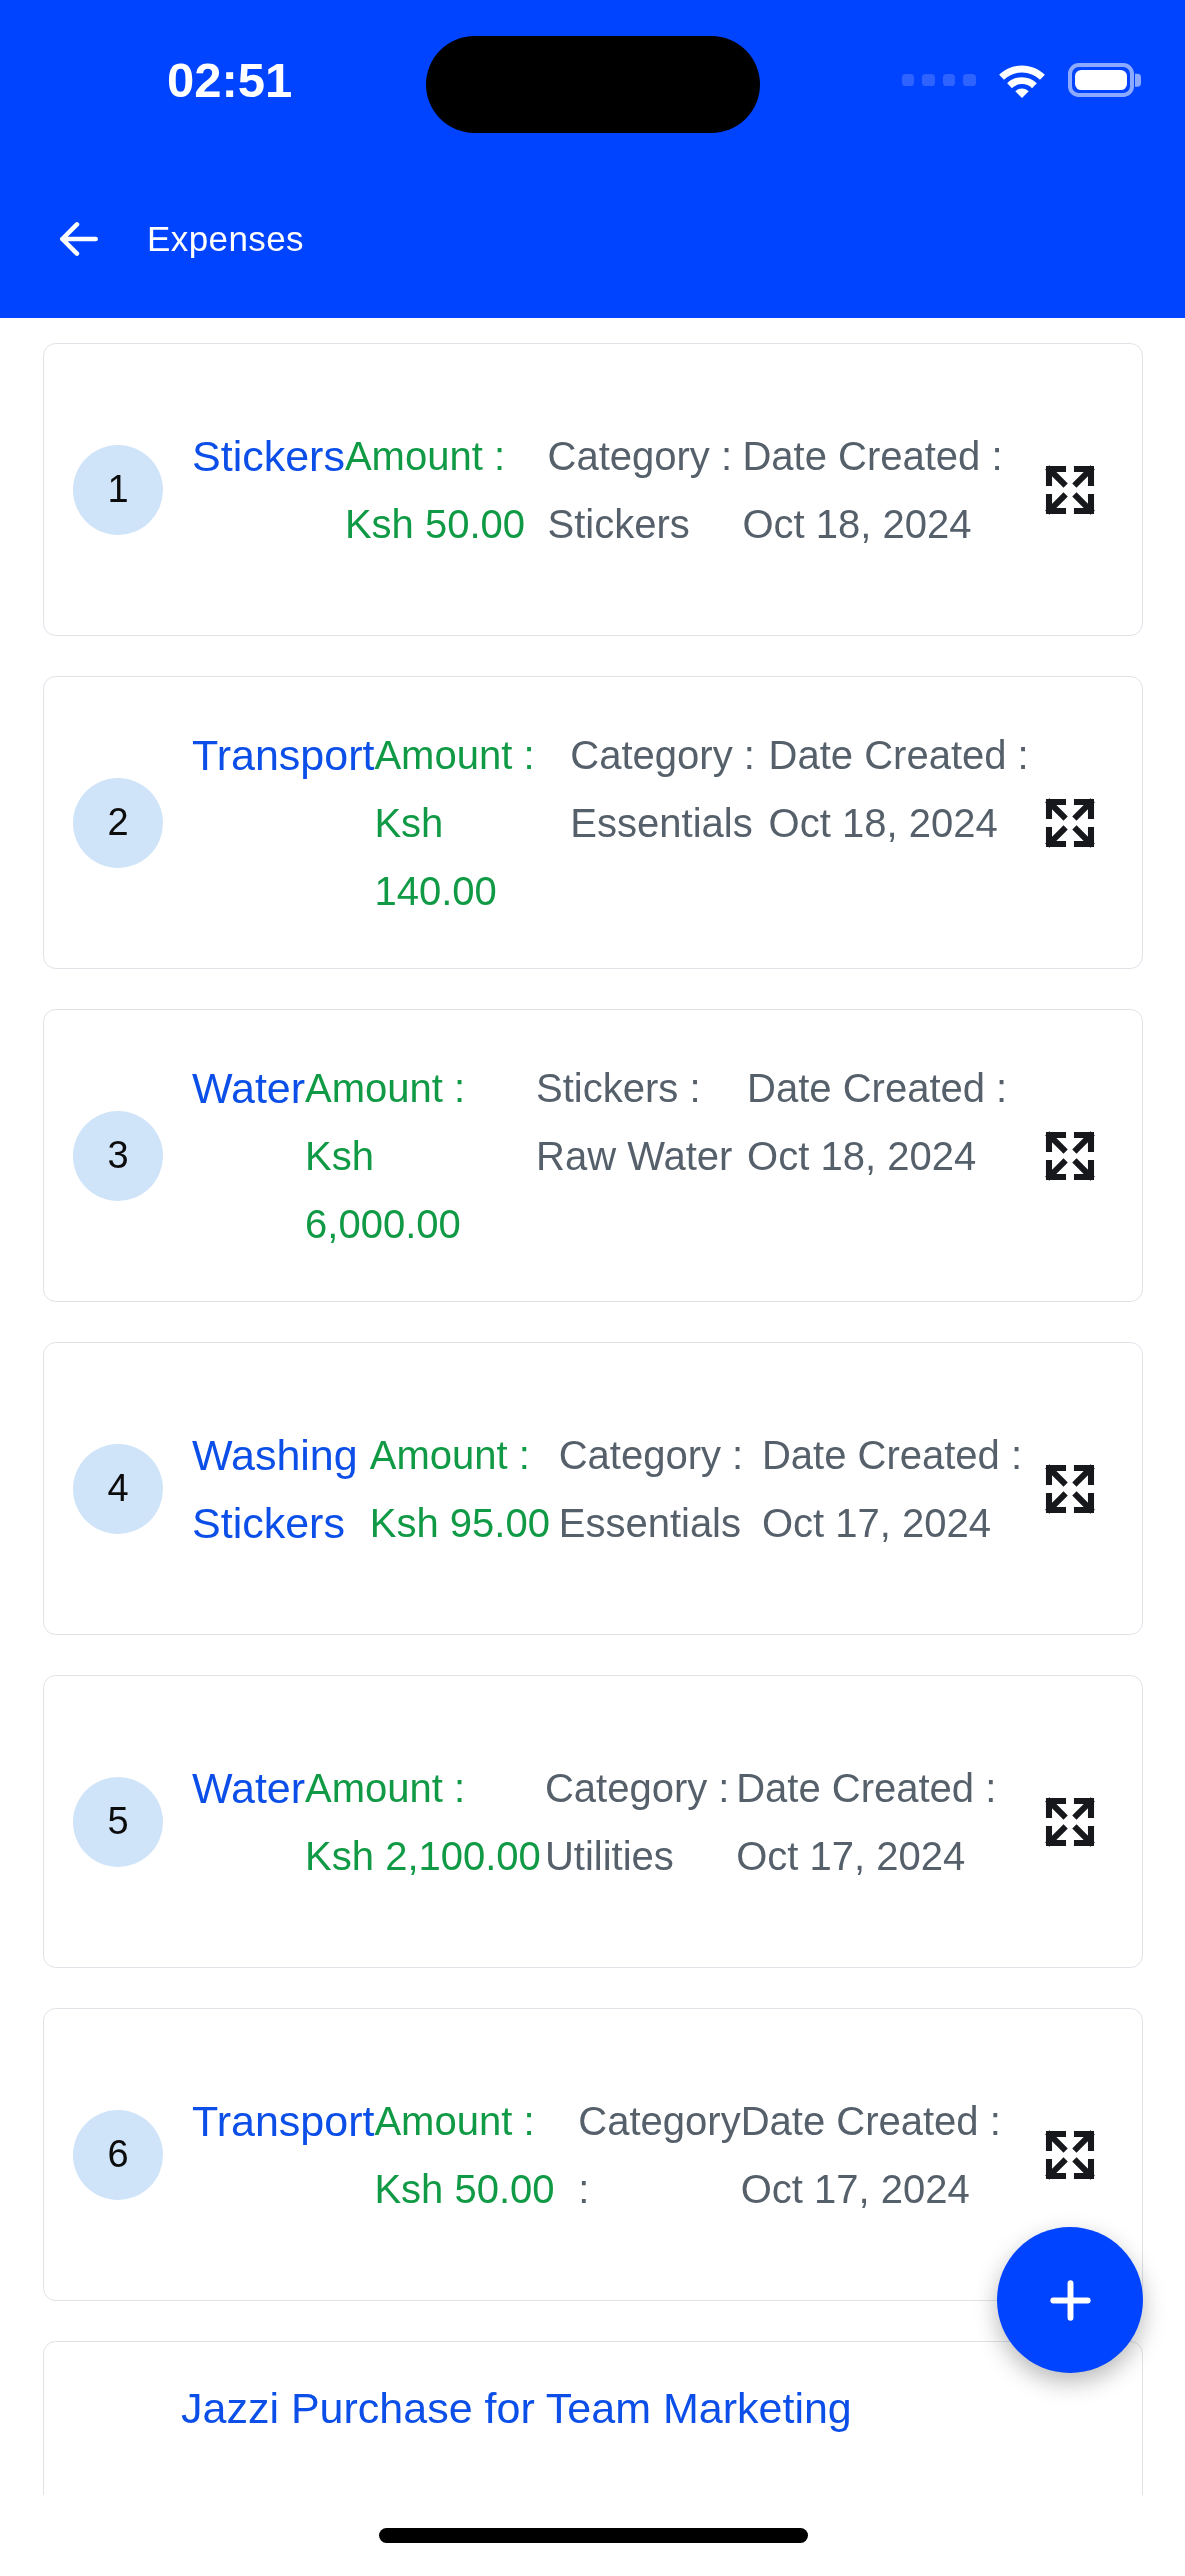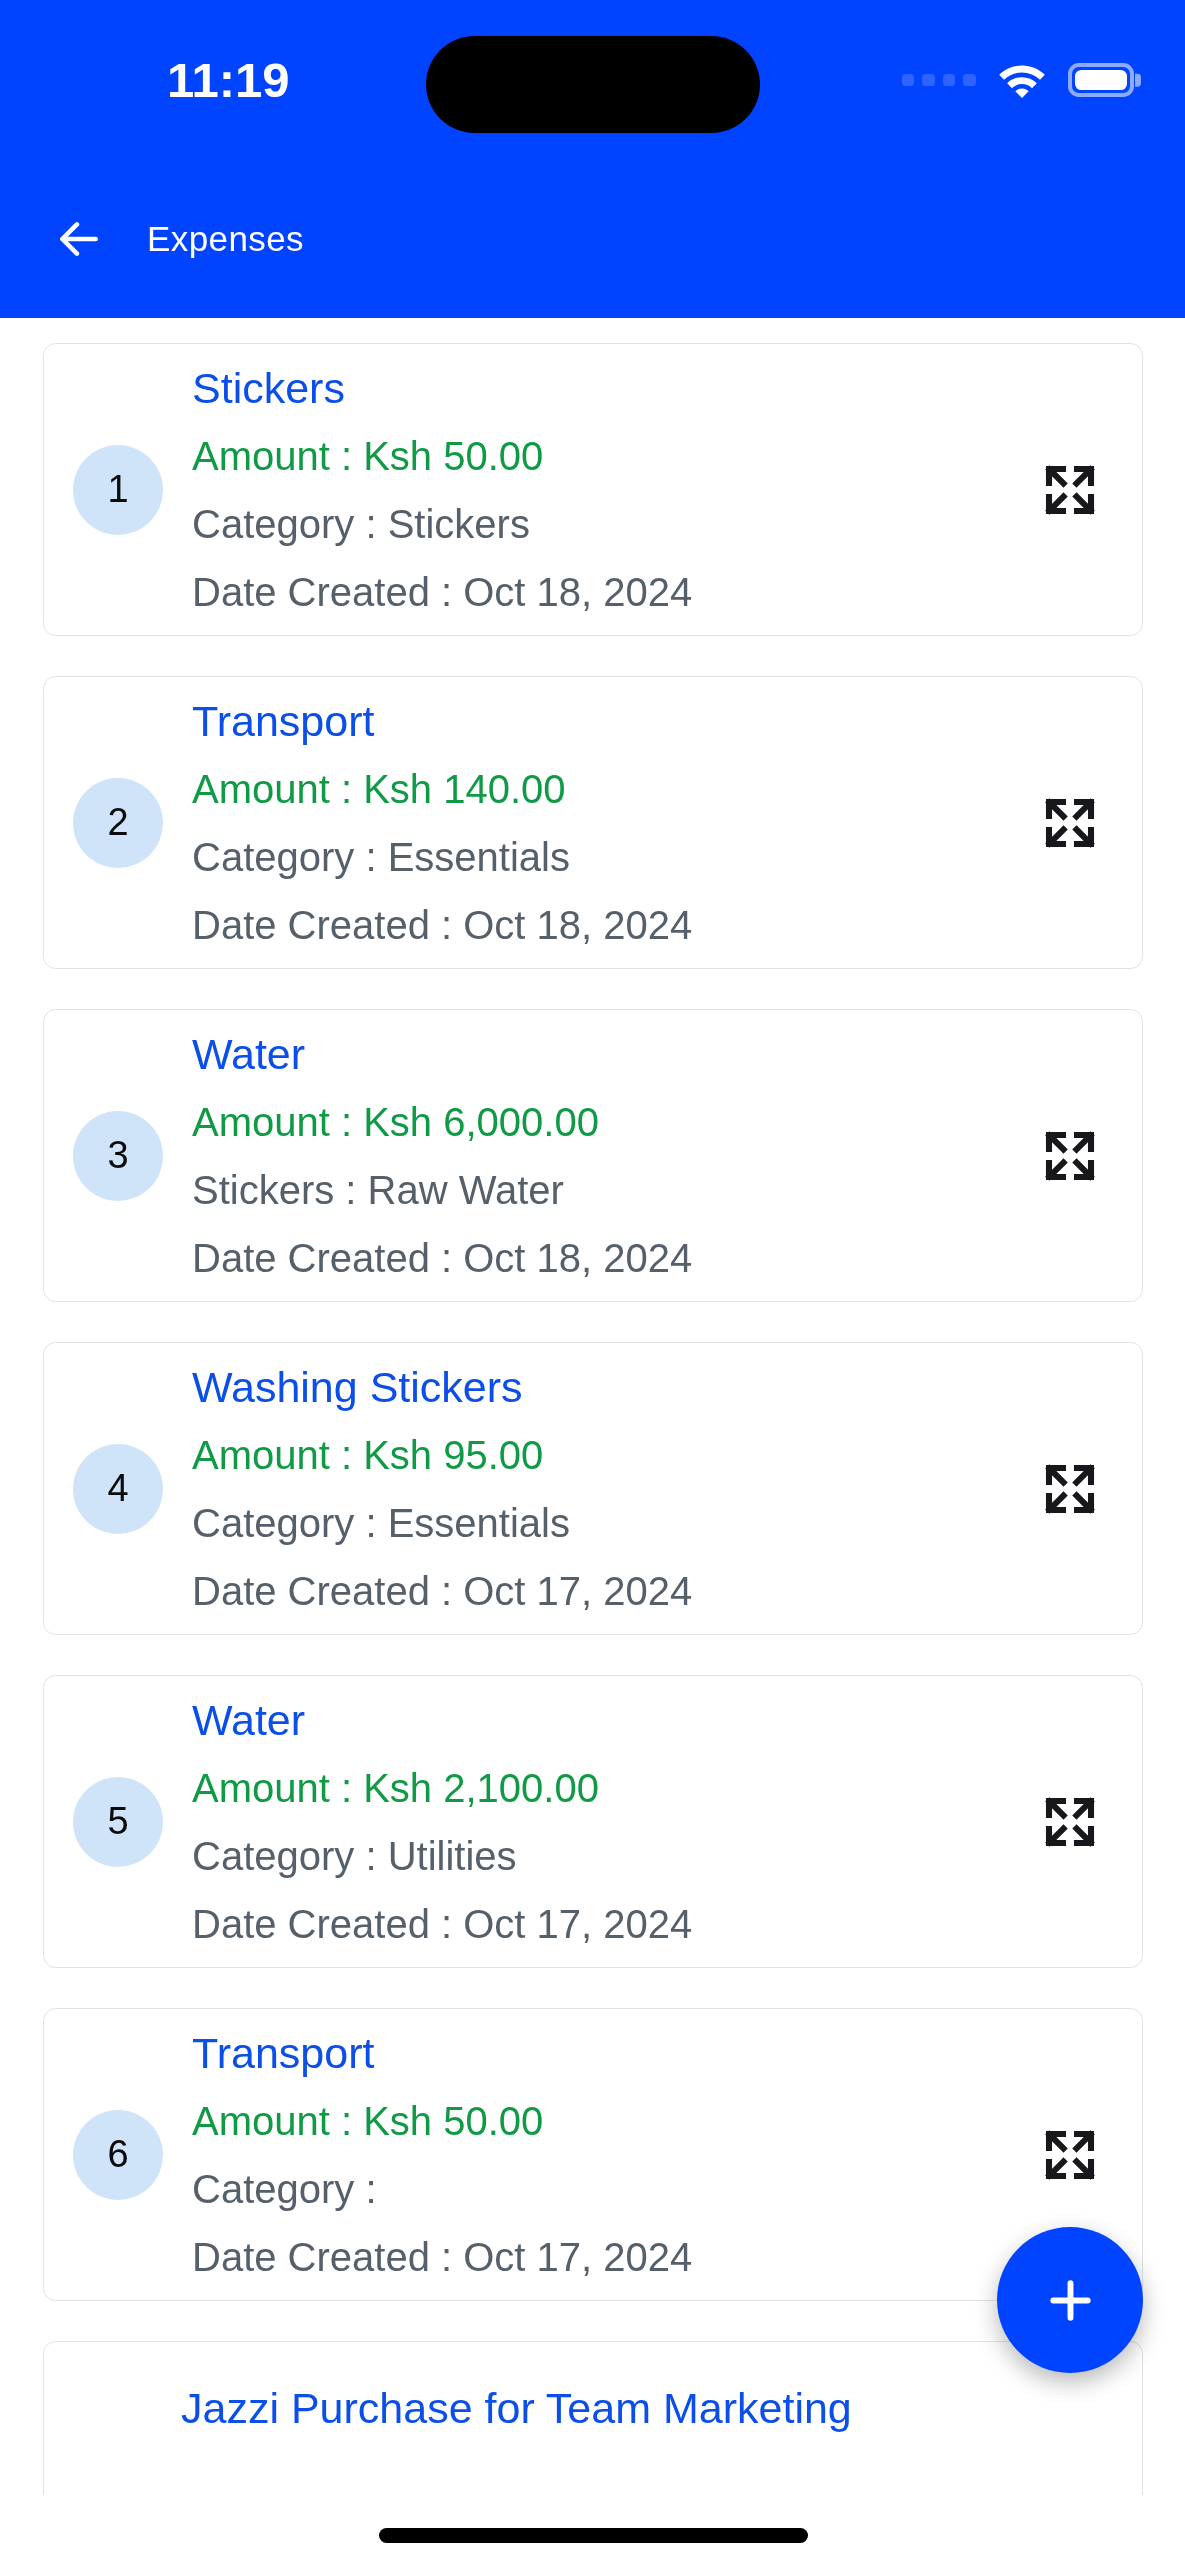--- a/index.html
+++ b/index.html
@@ -134,21 +134,21 @@
     display: flex;
     align-items: center;
     justify-content: center;
     font-size: 38px;
     font-weight: 400;
   }
   .card-body {
     flex: 1 1 auto;
     margin-left: 29px;
     display: flex;
-    flex-direction: column;
+    flex-direction: row;
     gap: 0px;
   }
   .card-title {
     color: #0b4fe8;
     font-size: 43px;
     font-weight: 400;
     line-height: 68px;
   }
   .card-amount {
     color: #119a45;
@@ -215,21 +215,21 @@
     background: #000000;
     border-radius: 9px;
   }
 </style>
 </head>
 <body>
 
 <div class="phone">
 
   <div class="statusbar">
-    <div class="status-time">11:19</div>
+    <div class="status-time">02:51</div>
     <div class="dynamic-island"></div>
     <div class="status-right">
       <span class="signal-dots">
         <i></i>
           <i></i>
           <i></i>
           <i></i>
       </span>
       <span>
         <svg class="wifi-icon" viewBox="0 0 28 20" aria-hidden="true">

